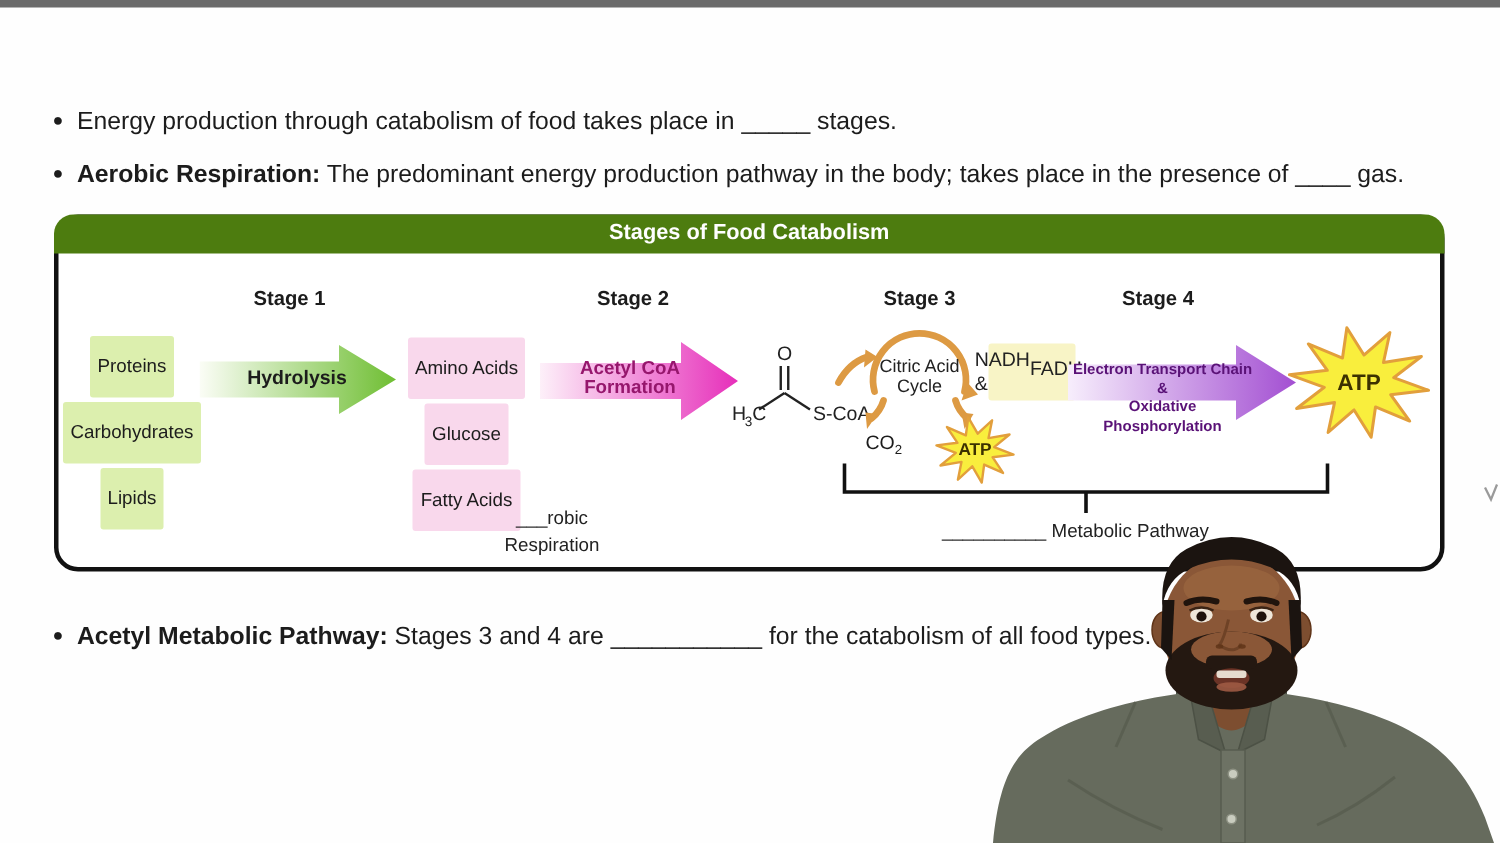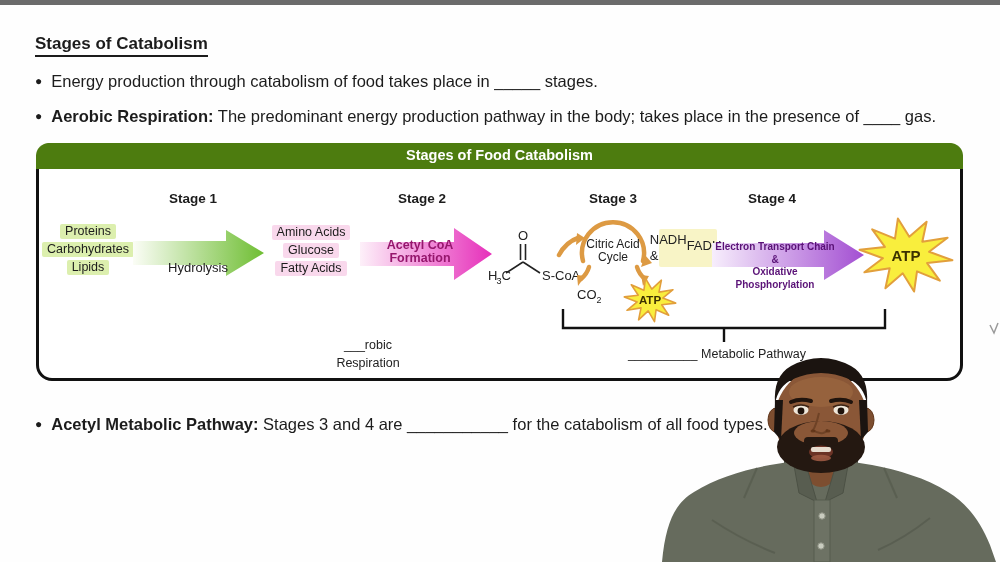--- a/index.html
+++ b/index.html
@@ -10,21 +10,21 @@
   #pgtitle{left:35px;top:34px;font-size:17px;font-weight:bold;border-bottom:2px solid #1c1c1c;padding-bottom:1px;}
   .bullet{left:35px;font-size:16.5px;white-space:nowrap;}
   .bullet::before{content:"●";font-size:12px;margin-right:9px;position:relative;top:-2px;}
   .b-bold{font-weight:bold;}
   
   #dbox{left:36px;top:143px;width:927px;height:238px;border:3px solid #111;border-radius:16px;background:#fff;box-sizing:border-box;}
   #dbox-head{left:36px;top:143px;width:927px;height:26px;background:#4d7c0f;border-radius:13px 13px 0 0;
              color:#fff;font-size:14.5px;font-weight:bold;text-align:center;line-height:25px;box-sizing:border-box;}
   .stage-lab{top:191px;font-size:13.5px;font-weight:bold;text-align:center;width:90px;}
   .stack{display:flex;flex-direction:column;align-items:center;gap:3px;text-align:center;}
-  .hl{display:inline-block;font-size:12.5px;line-height:15px;padding:0 5px;border-radius:2px;white-space:nowrap;}
+  .hl{display:inline-block;font-size:12.5px;line-height:15px;padding:13px 5px;border-radius:2px;white-space:nowrap;}
   .hl-green{background:#dcefae;}
   .hl-pink{background:#f9d8ec;}
   .arrow-text{text-align:center;font-size:13px;line-height:14px;}
   .sb{font-size:68%;vertical-align:sub;}
   #acetyl-text{font-size:12.5px;line-height:13px;font-weight:bold;color:#96176d;}
   #etc-text{font-size:10px;line-height:12.5px;font-weight:bold;color:#5a1277;}
   #cycle-text{font-size:12px;line-height:13px;font-weight:bold;color:#222;}
   .atp-lab{display:flex;align-items:center;justify-content:center;font-weight:bold;color:#3c3100;}
   #nadh-box{left:659px;top:229px;width:58px;height:38px;background:#f8f4c6;border-radius:2px;
             display:flex;align-items:center;justify-content:center;
@@ -32,21 +32,20 @@
   .small-lab{font-size:12.5px;line-height:18px;text-align:center;color:#222;}
   #person{left:650px;top:335px;}
 </style>
 </head>
 <body>
 
 <div id="slide">
 
   <div id="topbar" class="abs"></div>
 
-  <div id="pgtitle" class="abs">Stages of Catabolism</div>
 
   <div class="abs bullet" style="top:72px;"><span>Energy production through catabolism of food takes place in _____ stages.</span></div>
 
   <div class="abs bullet" style="top:107px;"><span class="b-bold">Aerobic Respiration:</span><span> The predominant energy production pathway in the body; takes place in the presence of ____ gas.</span></div>
 
   <div id="dbox" class="abs"></div>
   <div id="dbox-head" class="abs">Stages of Food Catabolism</div>
 
   <div class="abs stage-lab" style="left:148px;">Stage 1</div>
   <div class="abs stage-lab" style="left:377px;">Stage 2</div>
@@ -61,21 +60,21 @@
 
   <svg class="abs" style="left:133px;top:230px;" width="131" height="46">
     <defs>
         <linearGradient id="gGreen" x1="0" y1="0" x2="1" y2="0">
       <stop offset="0" stop-color="#fbfdf6"></stop>
           <stop offset="1" stop-color="#6fbe33"></stop>
     </linearGradient>
       </defs>
     <polygon points="0,11 93,11 93,0 131,23 93,46 93,35 0,35" fill="url(#gGreen)"></polygon>
   </svg>
-  <div class="abs arrow-text" style="left:148px;top:261px;width:100px;">Hydrolysis</div>
+  <div class="abs arrow-text" style="left:148px;top:245px;width:100px;font-weight:bold;">Hydrolysis</div>
 
   <div class="abs stack" style="left:265px;top:225px;width:92px;">
     <span class="hl hl-pink">Amino Acids</span>
     <span class="hl hl-pink">Glucose</span>
     <span class="hl hl-pink">Fatty Acids</span>
   </div>
 
   <svg class="abs" style="left:360px;top:228px;" width="132" height="52">
     <defs>
         <linearGradient id="gMag" x1="0" y1="0" x2="1" y2="0">

